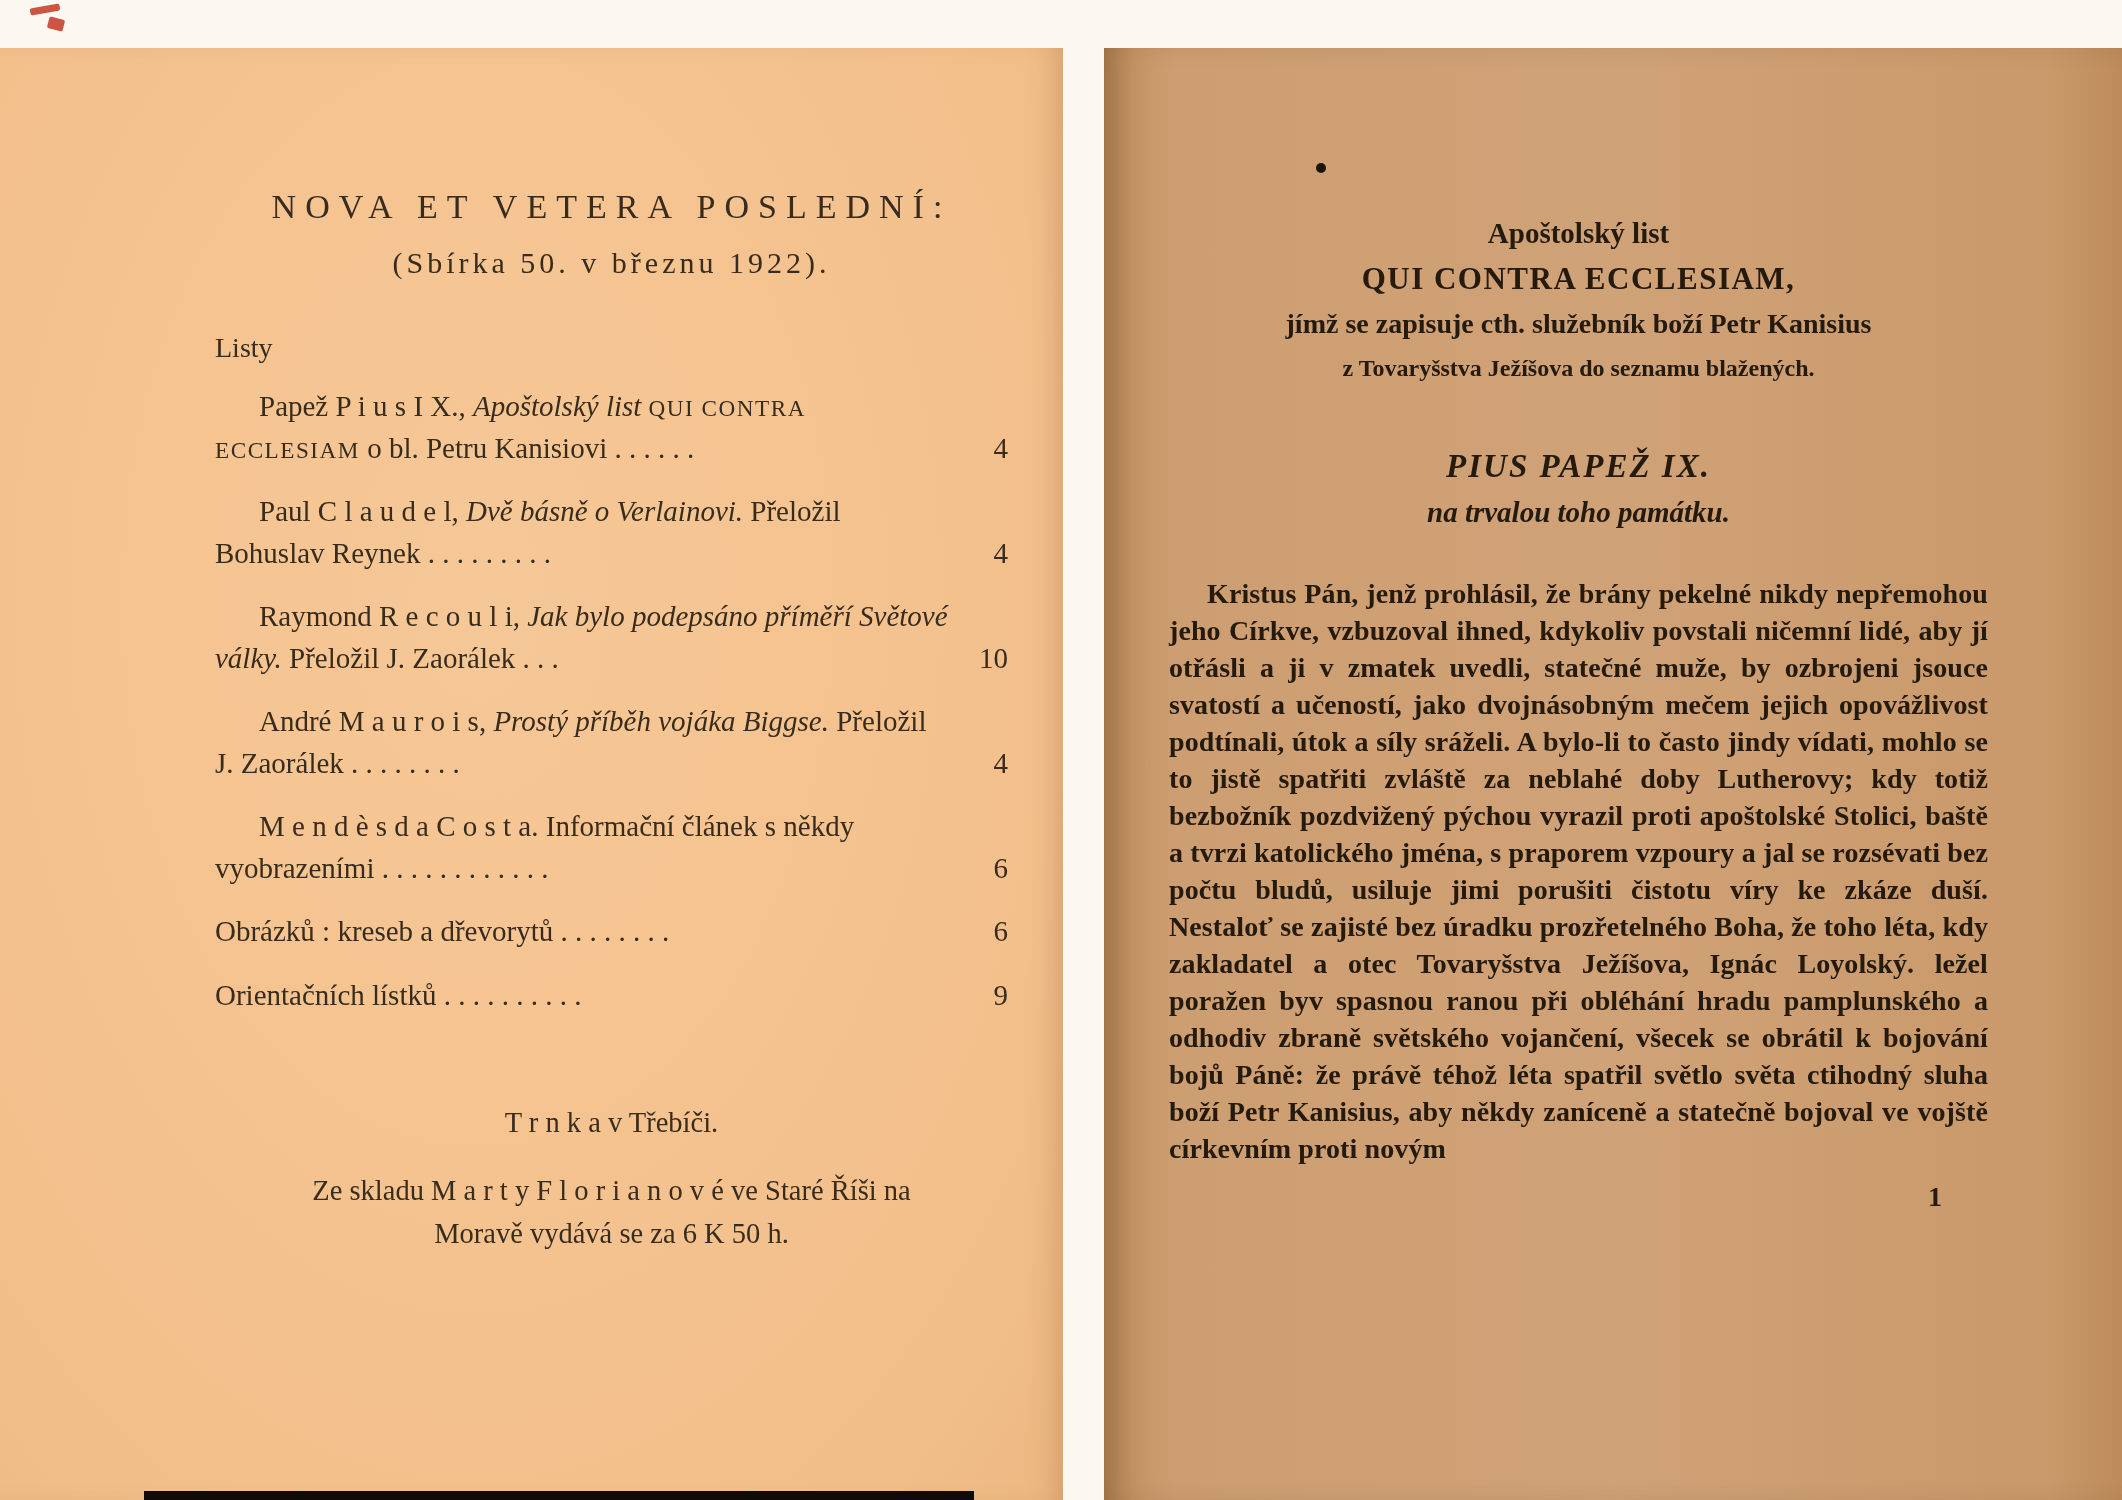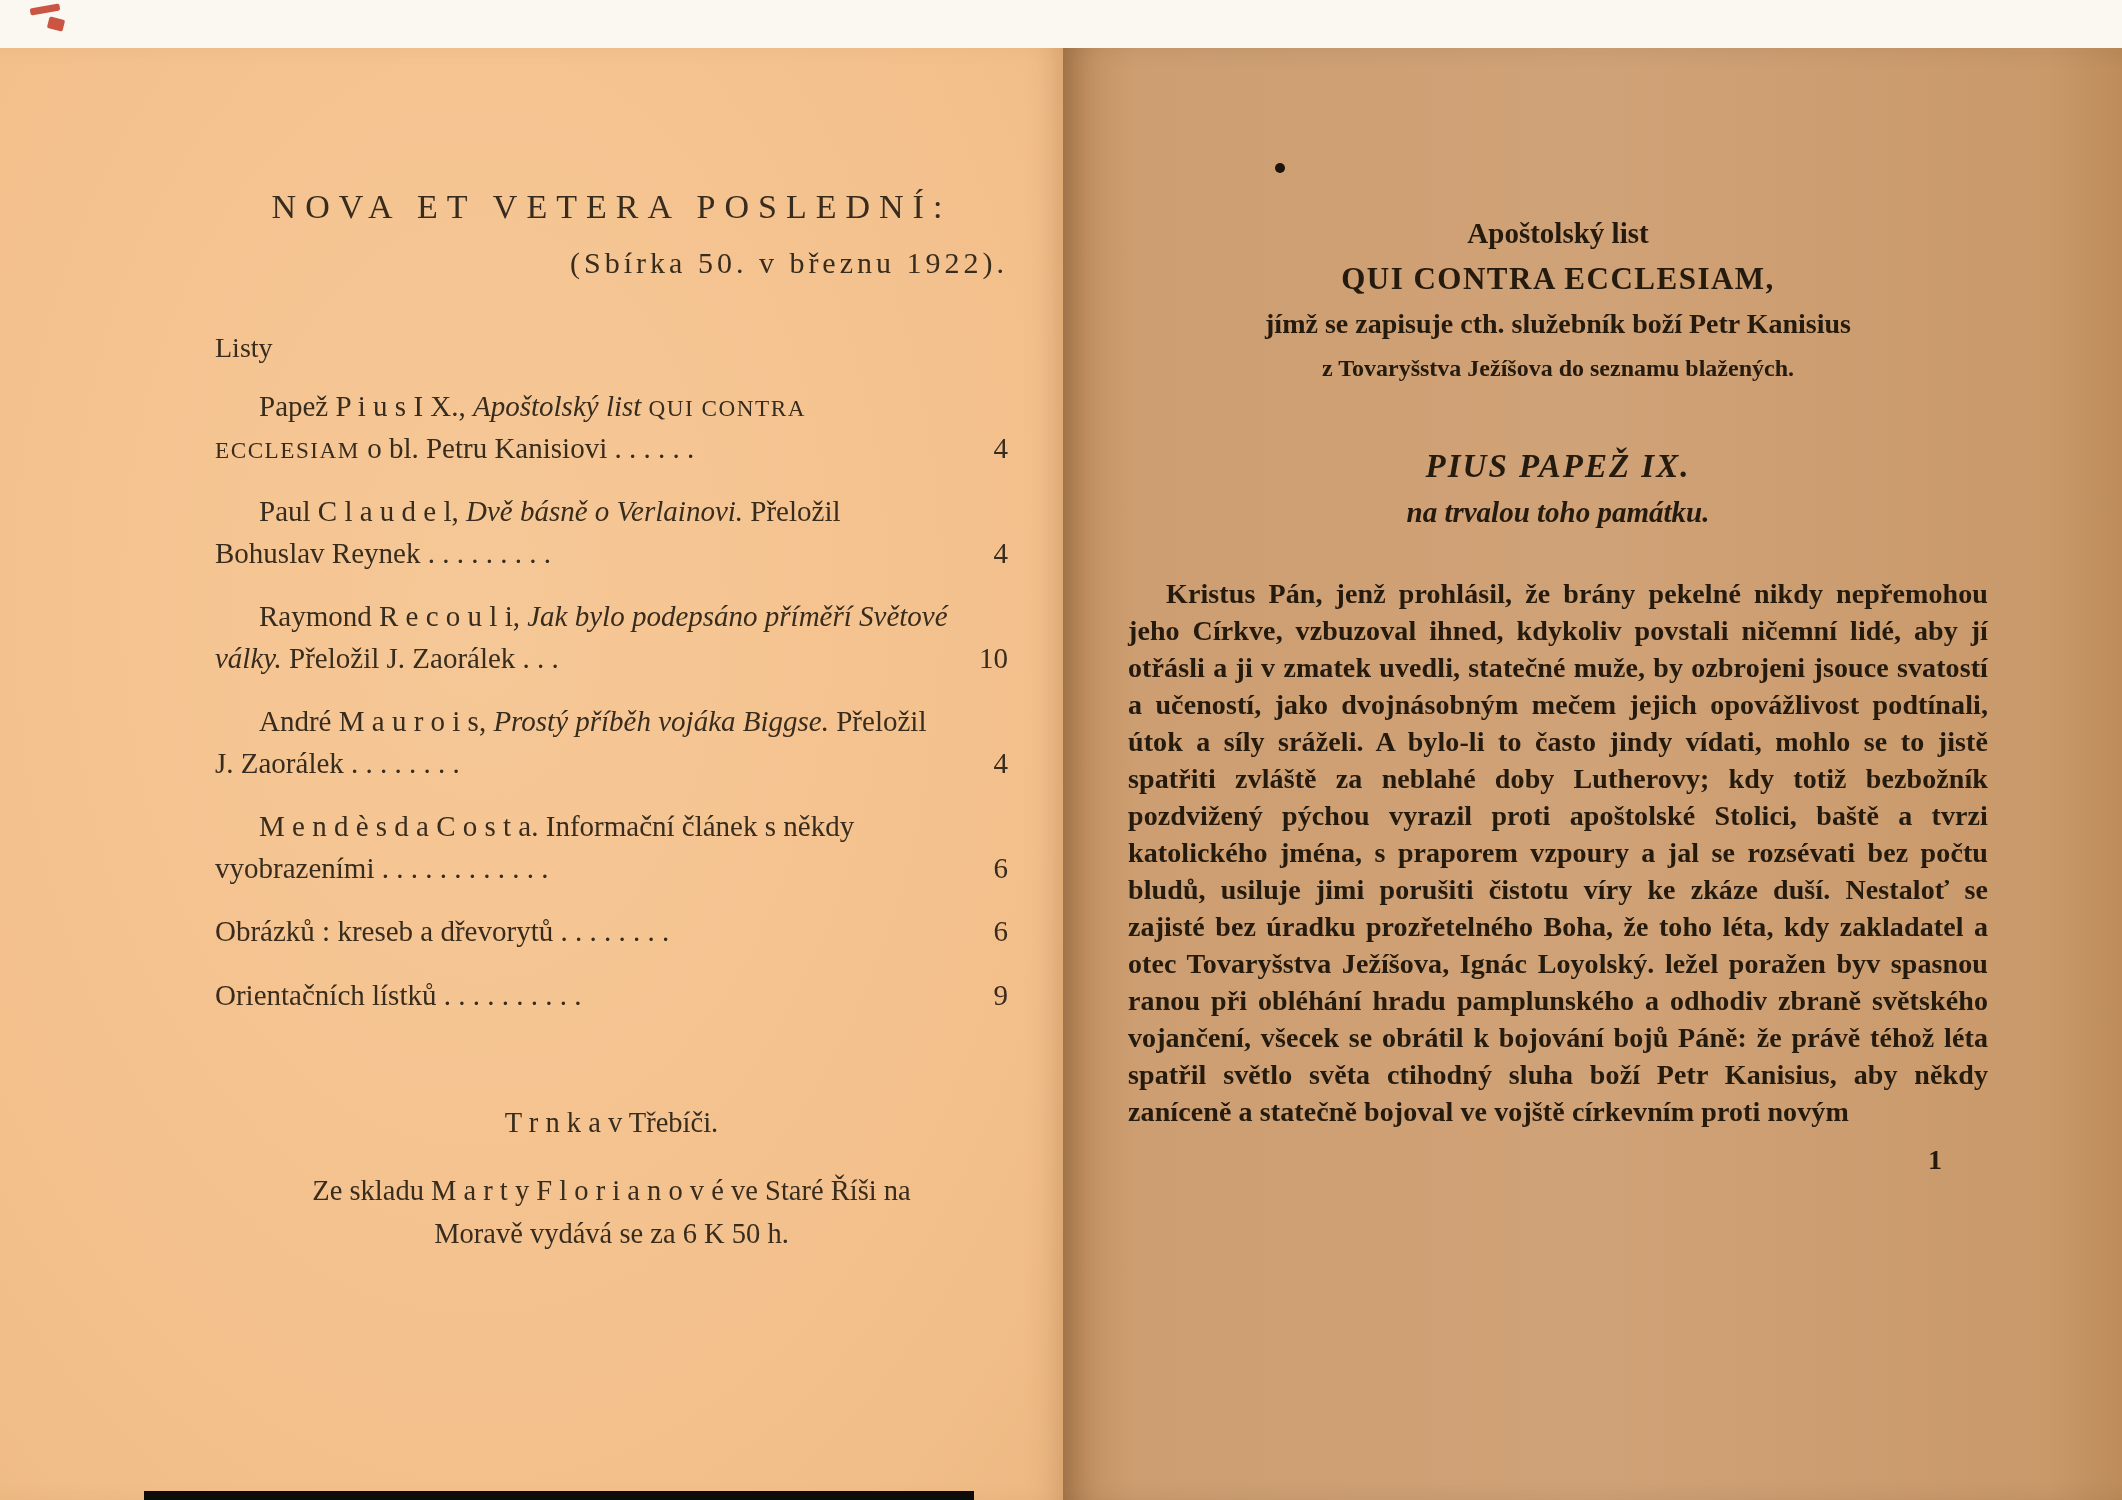--- a/index.html
+++ b/index.html
@@ -18,42 +18,42 @@
   
   .top-band {
     position: absolute; top: 0; left: 0; right: 0; height: 48px;
     background: var(--paper_white, #faf8f1);
     z-index: 3;
   }
   .red-mark { position: absolute; background: var(--red_mark, #c23824); border-radius: 2px; opacity: .85; }
   .mark1 { left: 30px; top: 6px; width: 30px; height: 7px; transform: rotate(-10deg); }
   .mark2 { left: 48px; top: 18px; width: 16px; height: 12px; transform: rotate(14deg); }
 
-  .pages { position: absolute; top: 48px; left: 0; right: 0; bottom: 0; display: flex; }
+  .pages { position: absolute; top: 48px; left: 0; right: 0; bottom: 0; display: flex; gap: 41px; }
 
   
   .page-left {
     width: 1063px; height: 100%;
     background: radial-gradient(ellipse at 45% 38%, var(--left_page_bg, #f6c897) 0%, #f3c08c 70%, #eeb983 100%);
     color: var(--ink_left, #372c1d);
     position: relative;
     box-shadow: inset -22px 0 32px -18px rgba(120, 70, 20, .28);
   }
   .left-inner { padding: 140px 55px 0 215px; }
   .toc-title {
     font-size: 34px; font-weight: 400;
     letter-spacing: 9px;
     text-align: center;
     margin: 0 0 20px 0;
     white-space: nowrap;
   }
   .toc-subtitle {
     font-size: 30px;
     letter-spacing: 4px;
-    text-align: right;
+    text-align: center;
     margin-bottom: 52px;
   }
   .listy-label {
     text-align: left;
     font-size: 28px;
     padding-right: 8px;
     margin-bottom: 12px;
   }
   .toc { font-size: 29px; line-height: 1.45; }
   .toc-entry {

